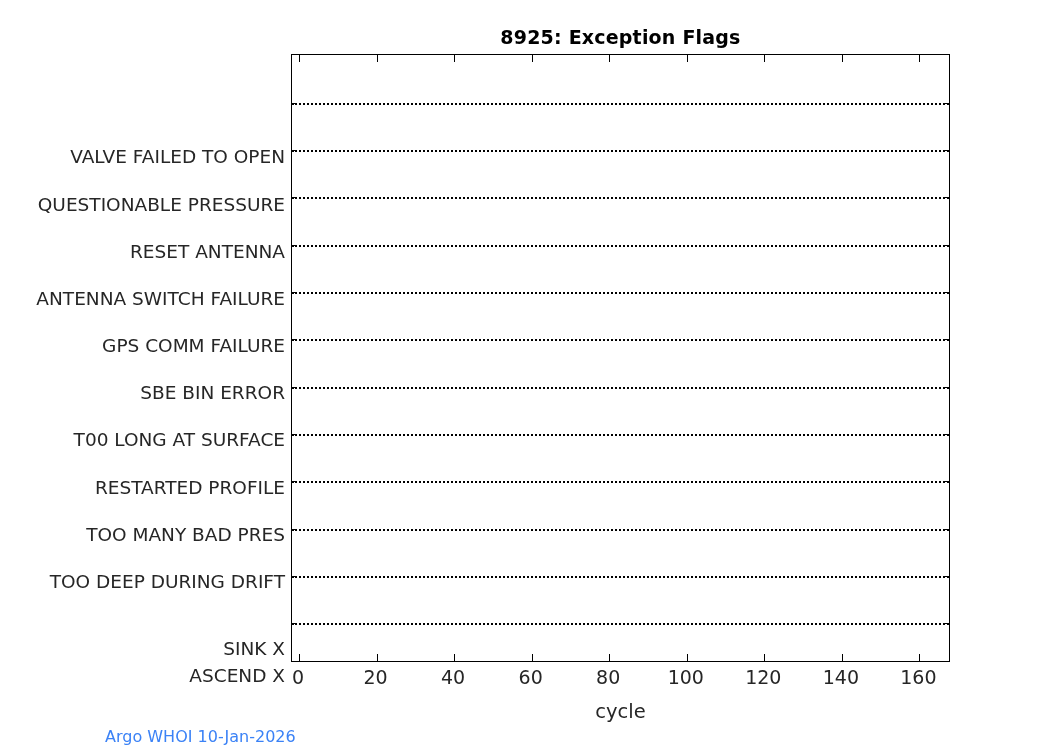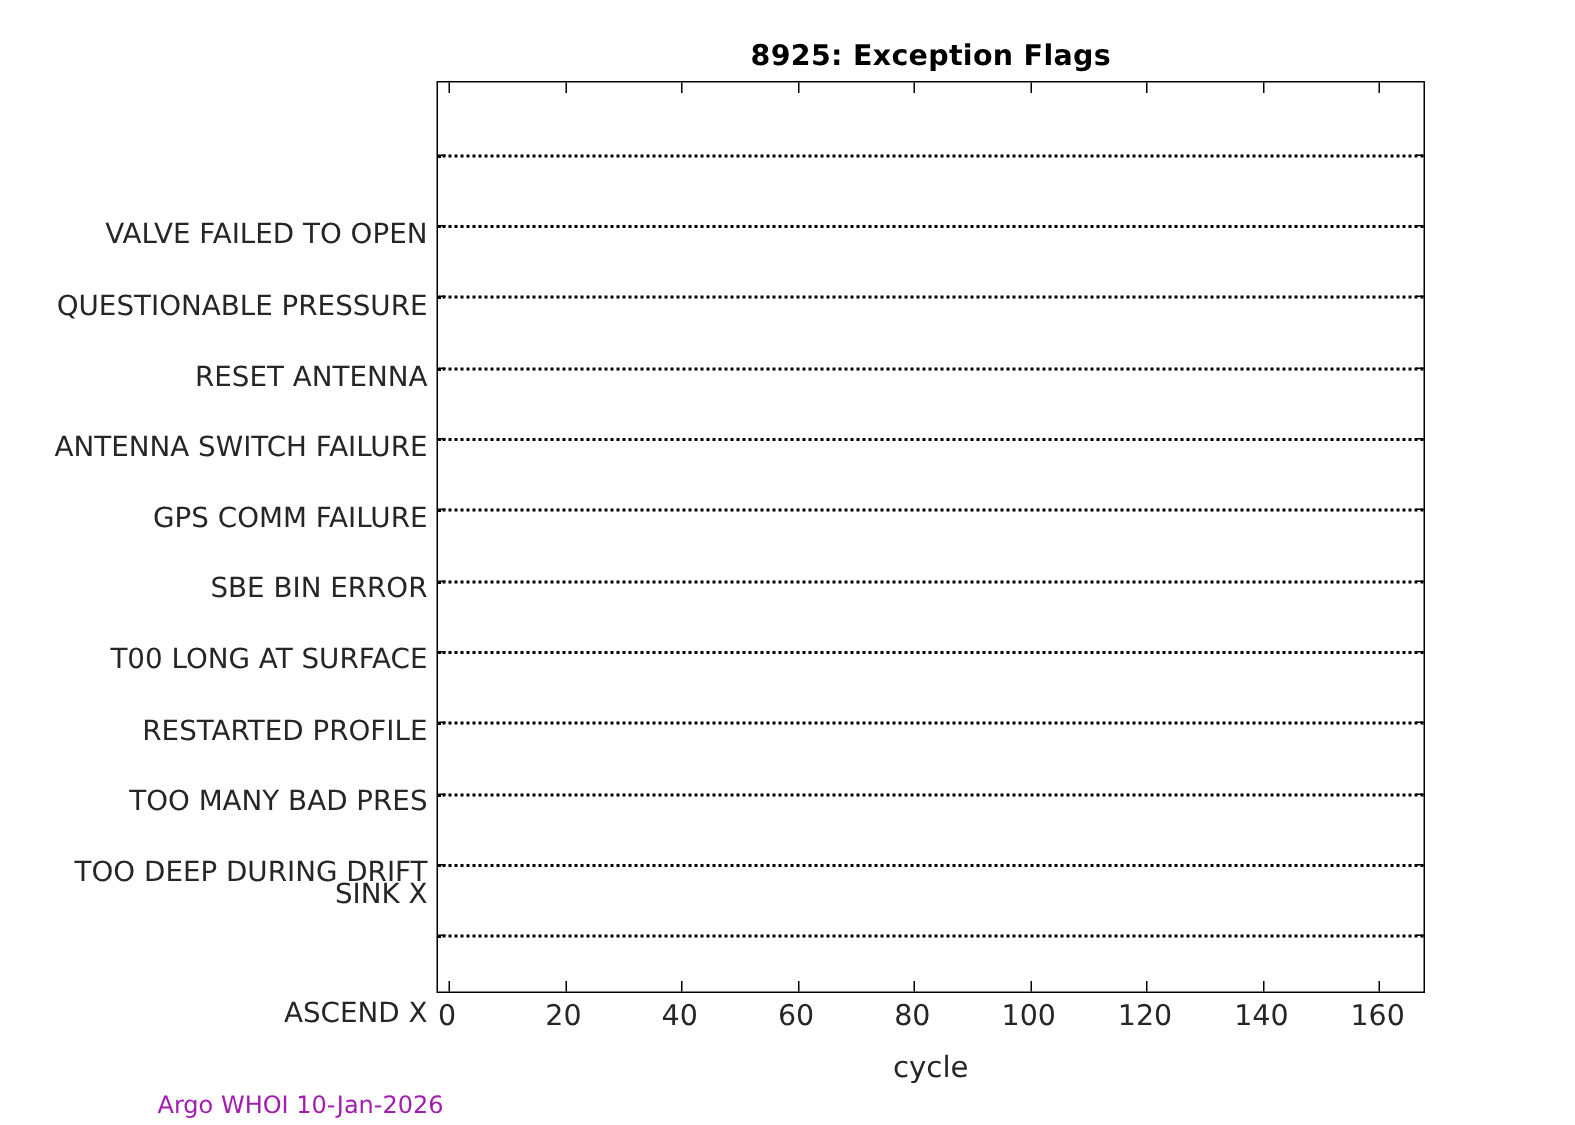--- a/index.html
+++ b/index.html
@@ -136,21 +136,21 @@
     color: #262626;
     white-space: nowrap;
   }
 
   
   #footer-note {
     position: absolute;
     left: 105px;
     top: 727px;
     font-size: 16px;
-    color: #a21caf;
+    color: #3b82f6;
     white-space: nowrap;
   }
 </style>
 </head>
 <body>
 
 <div id="figure">
 
   <div id="chart-title">8925: Exception Flags</div>
 
@@ -158,21 +158,21 @@
     <div class="ylabel" style="top:94px;">VALVE FAILED TO OPEN</div>
     <div class="ylabel" style="top:142px;">QUESTIONABLE PRESSURE</div>
     <div class="ylabel" style="top:189px;">RESET ANTENNA</div>
     <div class="ylabel" style="top:236px;">ANTENNA SWITCH FAILURE</div>
     <div class="ylabel" style="top:283px;">GPS COMM FAILURE</div>
     <div class="ylabel" style="top:330px;">SBE BIN ERROR</div>
     <div class="ylabel" style="top:377px;">T00 LONG AT SURFACE</div>
     <div class="ylabel" style="top:425px;">RESTARTED PROFILE</div>
     <div class="ylabel" style="top:472px;">TOO MANY BAD PRES</div>
     <div class="ylabel" style="top:519px;">TOO DEEP DURING DRIFT</div>
-    <div class="ylabel" style="top:534px;">SINK X</div>
+    <div class="ylabel" style="top:586px;">SINK X</div>
     <div class="ylabel" style="top:613px;">ASCEND X</div>
   </div>
 
   <div id="plot-area">
 
     <div class="gridline" style="top:47.5px;"></div>
     <div class="gridline" style="top:94.8px;"></div>
     <div class="gridline" style="top:142.2px;"></div>
     <div class="gridline" style="top:189.5px;"></div>
     <div class="gridline" style="top:236.9px;"></div>

